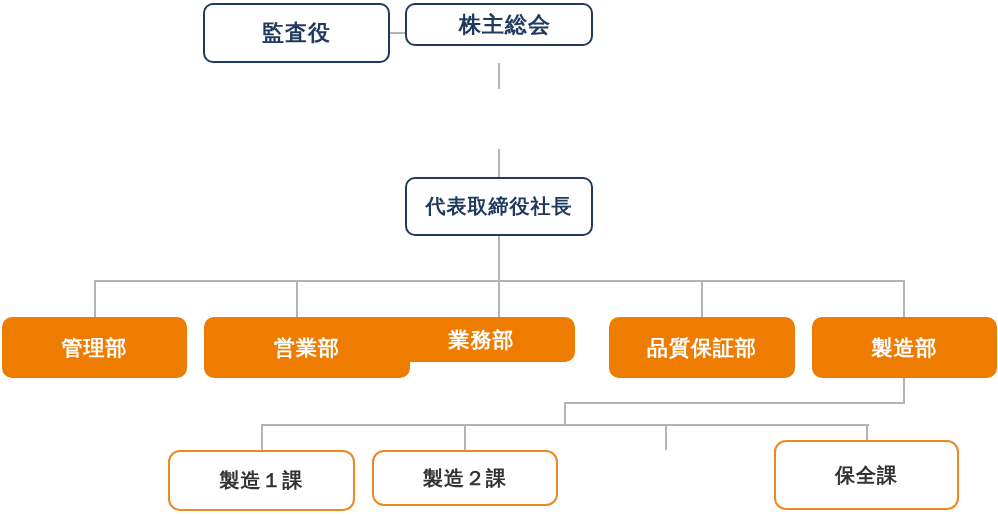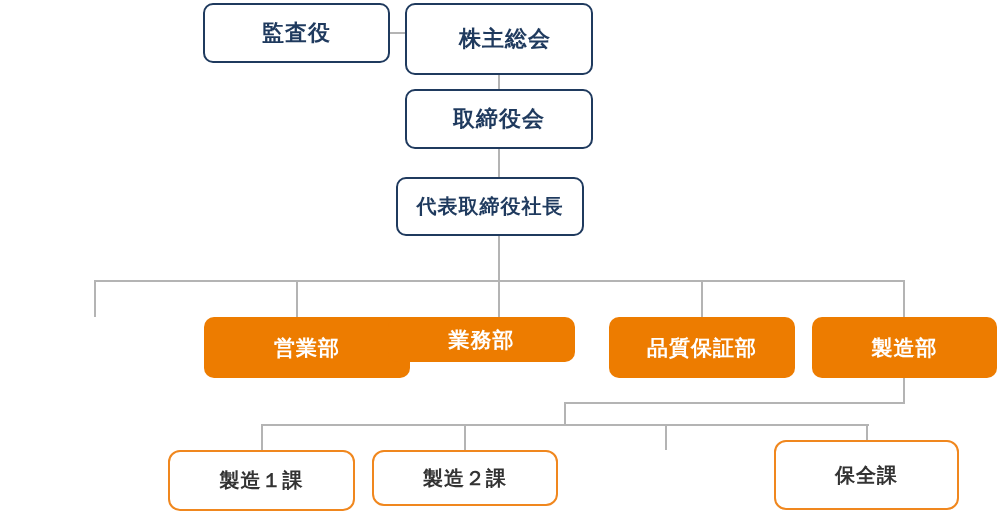--- a/index.html
+++ b/index.html
@@ -69,24 +69,24 @@
   <div class="line" style="left:903px; top:378px; width:2px; height:26px;"></div>
   <div class="line" style="left:564px; top:402px; width:341px; height:2px;"></div>
   <div class="line" style="left:564px; top:402px; width:2px; height:24px;"></div>
   <div class="line" style="left:261px; top:424px; width:608px; height:2px;"></div>
   <div class="line" style="left:261px; top:424px; width:2px; height:26px;"></div>
   <div class="line" style="left:464px; top:424px; width:2px; height:26px;"></div>
   <div class="line" style="left:665px; top:424px; width:2px; height:26px;"></div>
   <div class="line" style="left:866px; top:424px; width:2px; height:26px;"></div>
 
   <div class="node node--navy" style="left:203px; top:3px; width:187px; height:60px;">監査役</div>
-  <div class="node node--navy" style="left:405px; top:3px; width:188px; height:72px;padding-left:12px;">株主総会</div>
-  <div class="node node--navy" style="left:405px; top:89px; width:188px; height:60px;">取締役会</div>
-  <div class="node node--navy node--small" style="left:396px; top:177px; width:188px; height:59px;">代表取締役社長</div>
+  <div class="node node--navy" style="left:405px; top:3px; width:188px; height:43px;padding-left:12px;">株主総会</div>
+  <div class="node node--navy node--small" style="left:405px; top:177px; width:188px; height:59px;">代表取締役社長</div>
 
+  <div class="node node--orange" style="left:2px; top:317px; width:185px; height:61px;">管理部</div>
   <div class="node node--orange" style="left:204px; top:317px; width:206px; height:61px;">営業部</div>
   <div class="node node--orange" style="left:388px; top:317px; width:187px; height:45px;">業務部</div>
   <div class="node node--orange" style="left:812px; top:317px; width:185px; height:61px;">製造部</div>
   <div class="node node--orange" style="left:609px; top:317px; width:186px; height:61px;">品質保証部</div>
 
   <div class="node node--outline" style="left:168px; top:450px; width:187px; height:61px;">製造１課</div>
   <div class="node node--outline" style="left:372px; top:450px; width:186px; height:56px;">製造２課</div>
   <div class="node node--outline" style="left:774px; top:440px; width:185px; height:70px;">保全課</div>
 
 </div>

